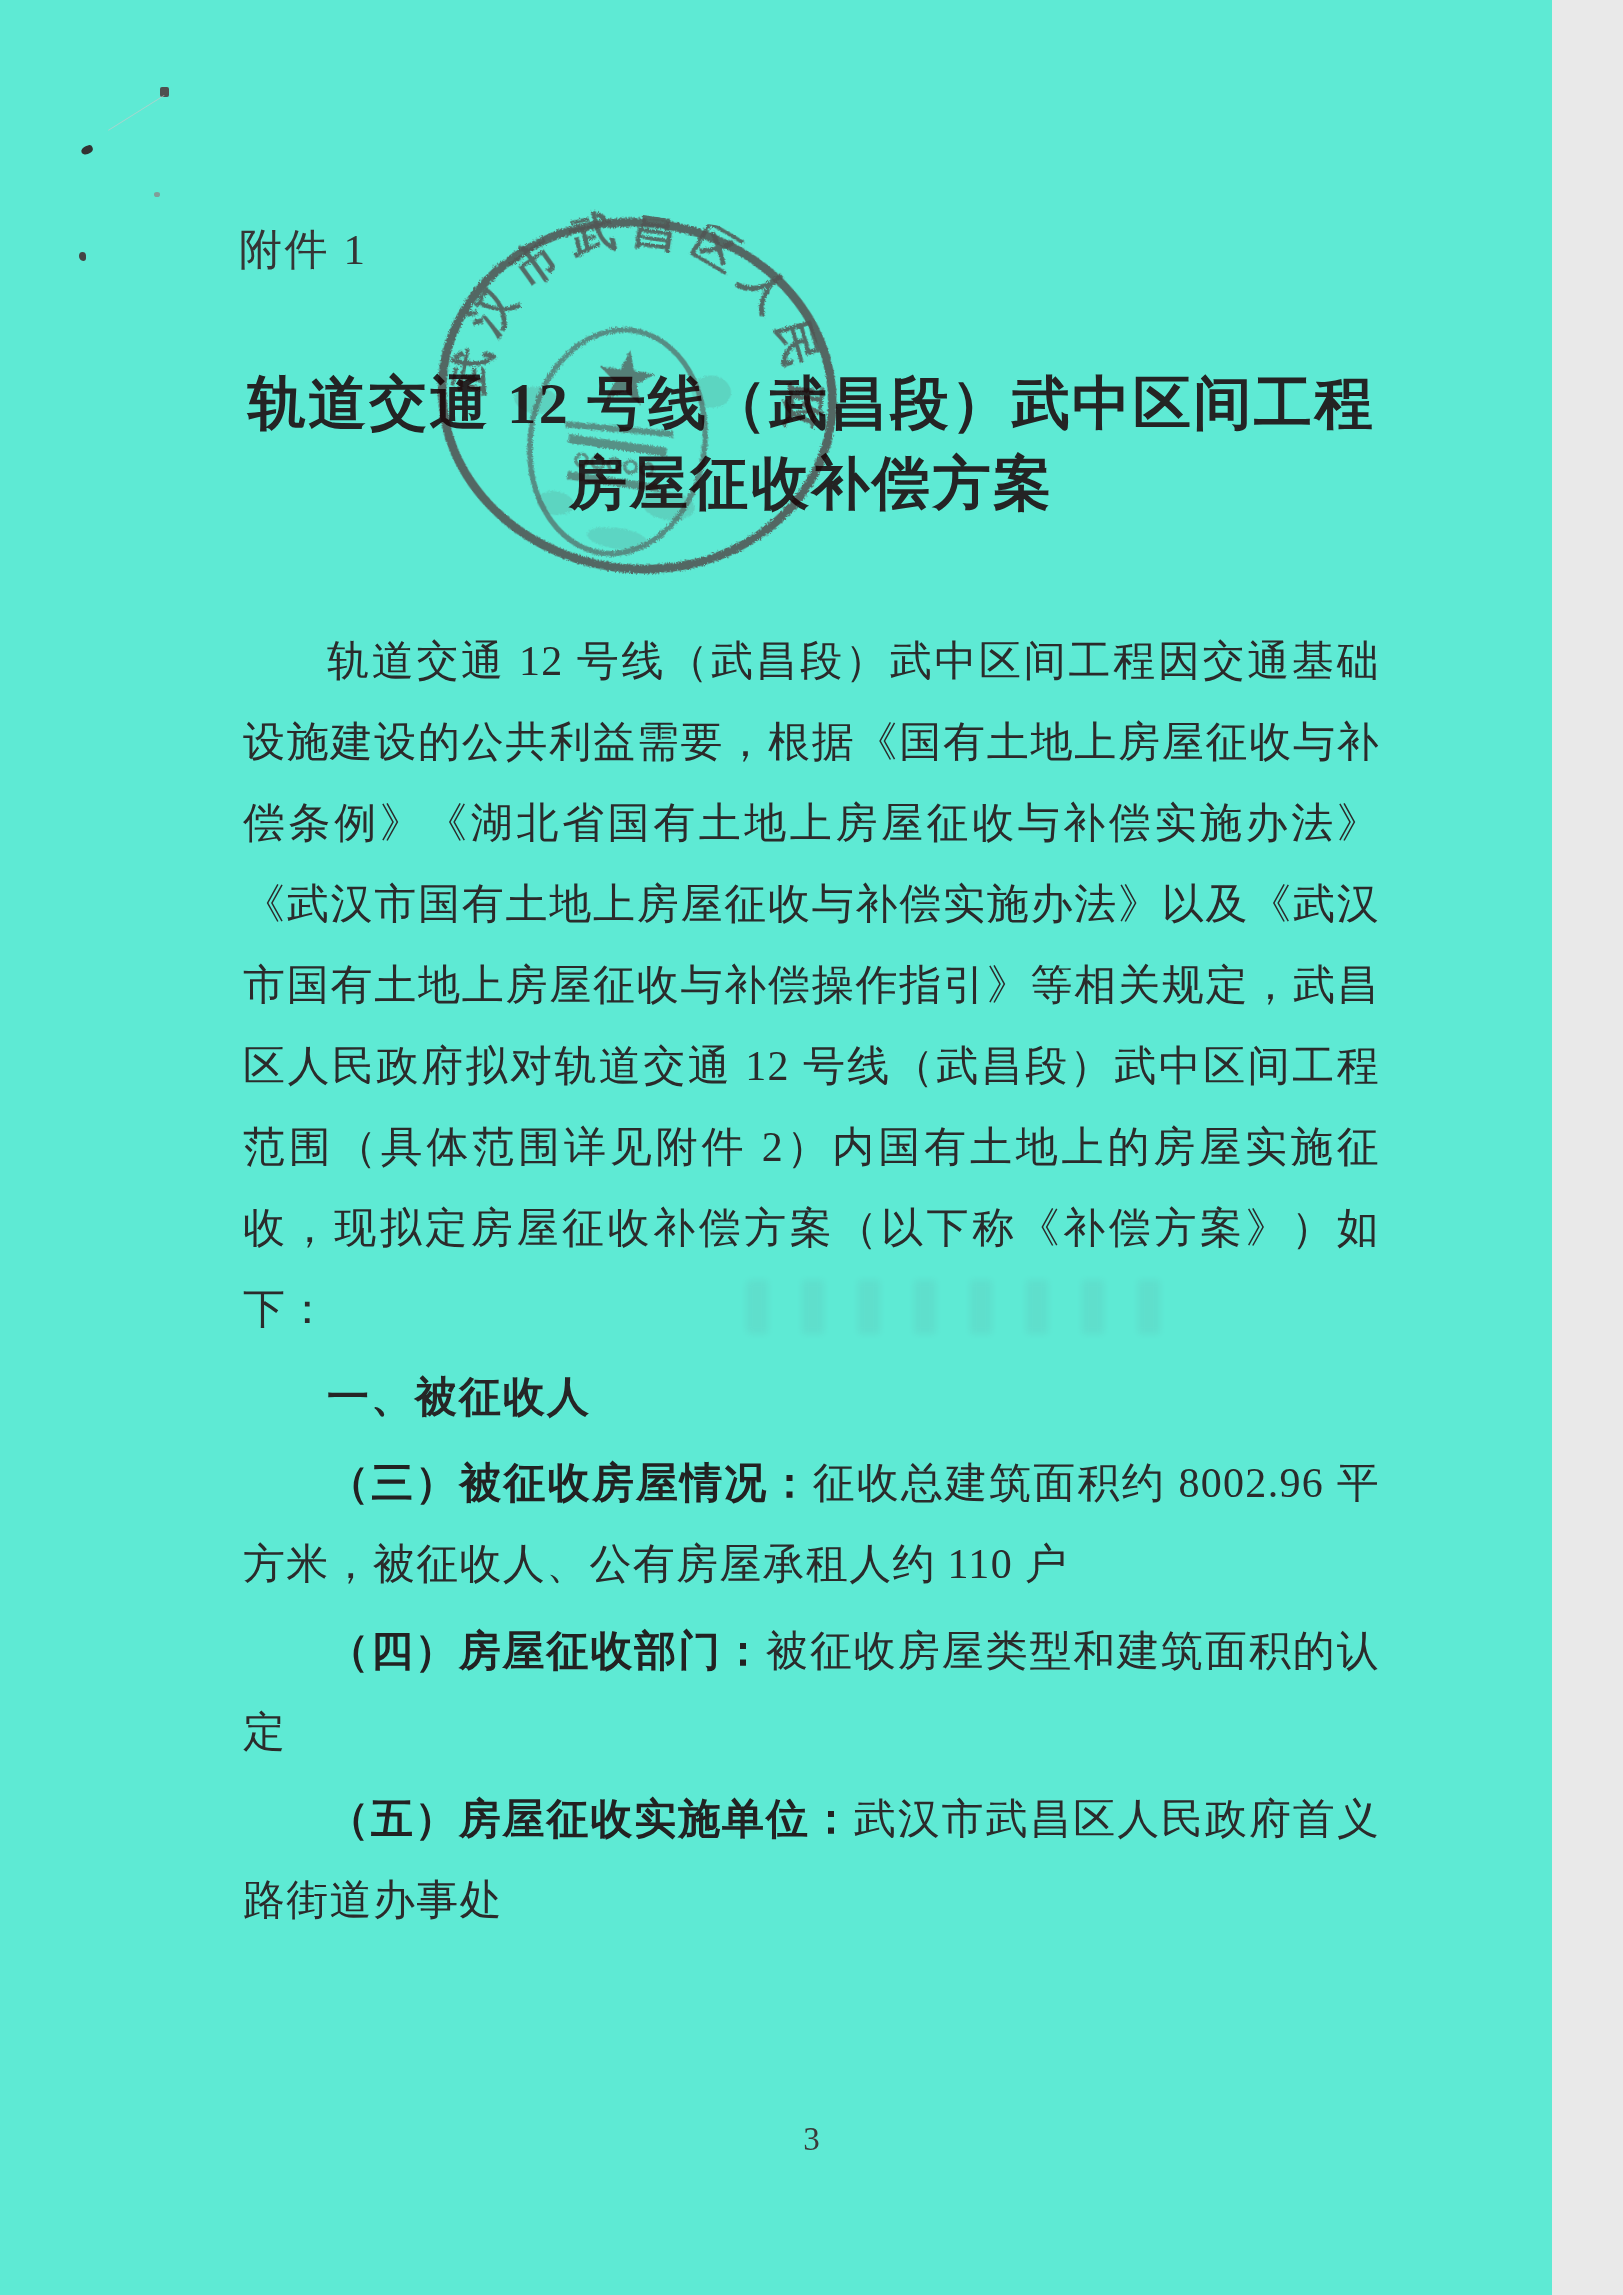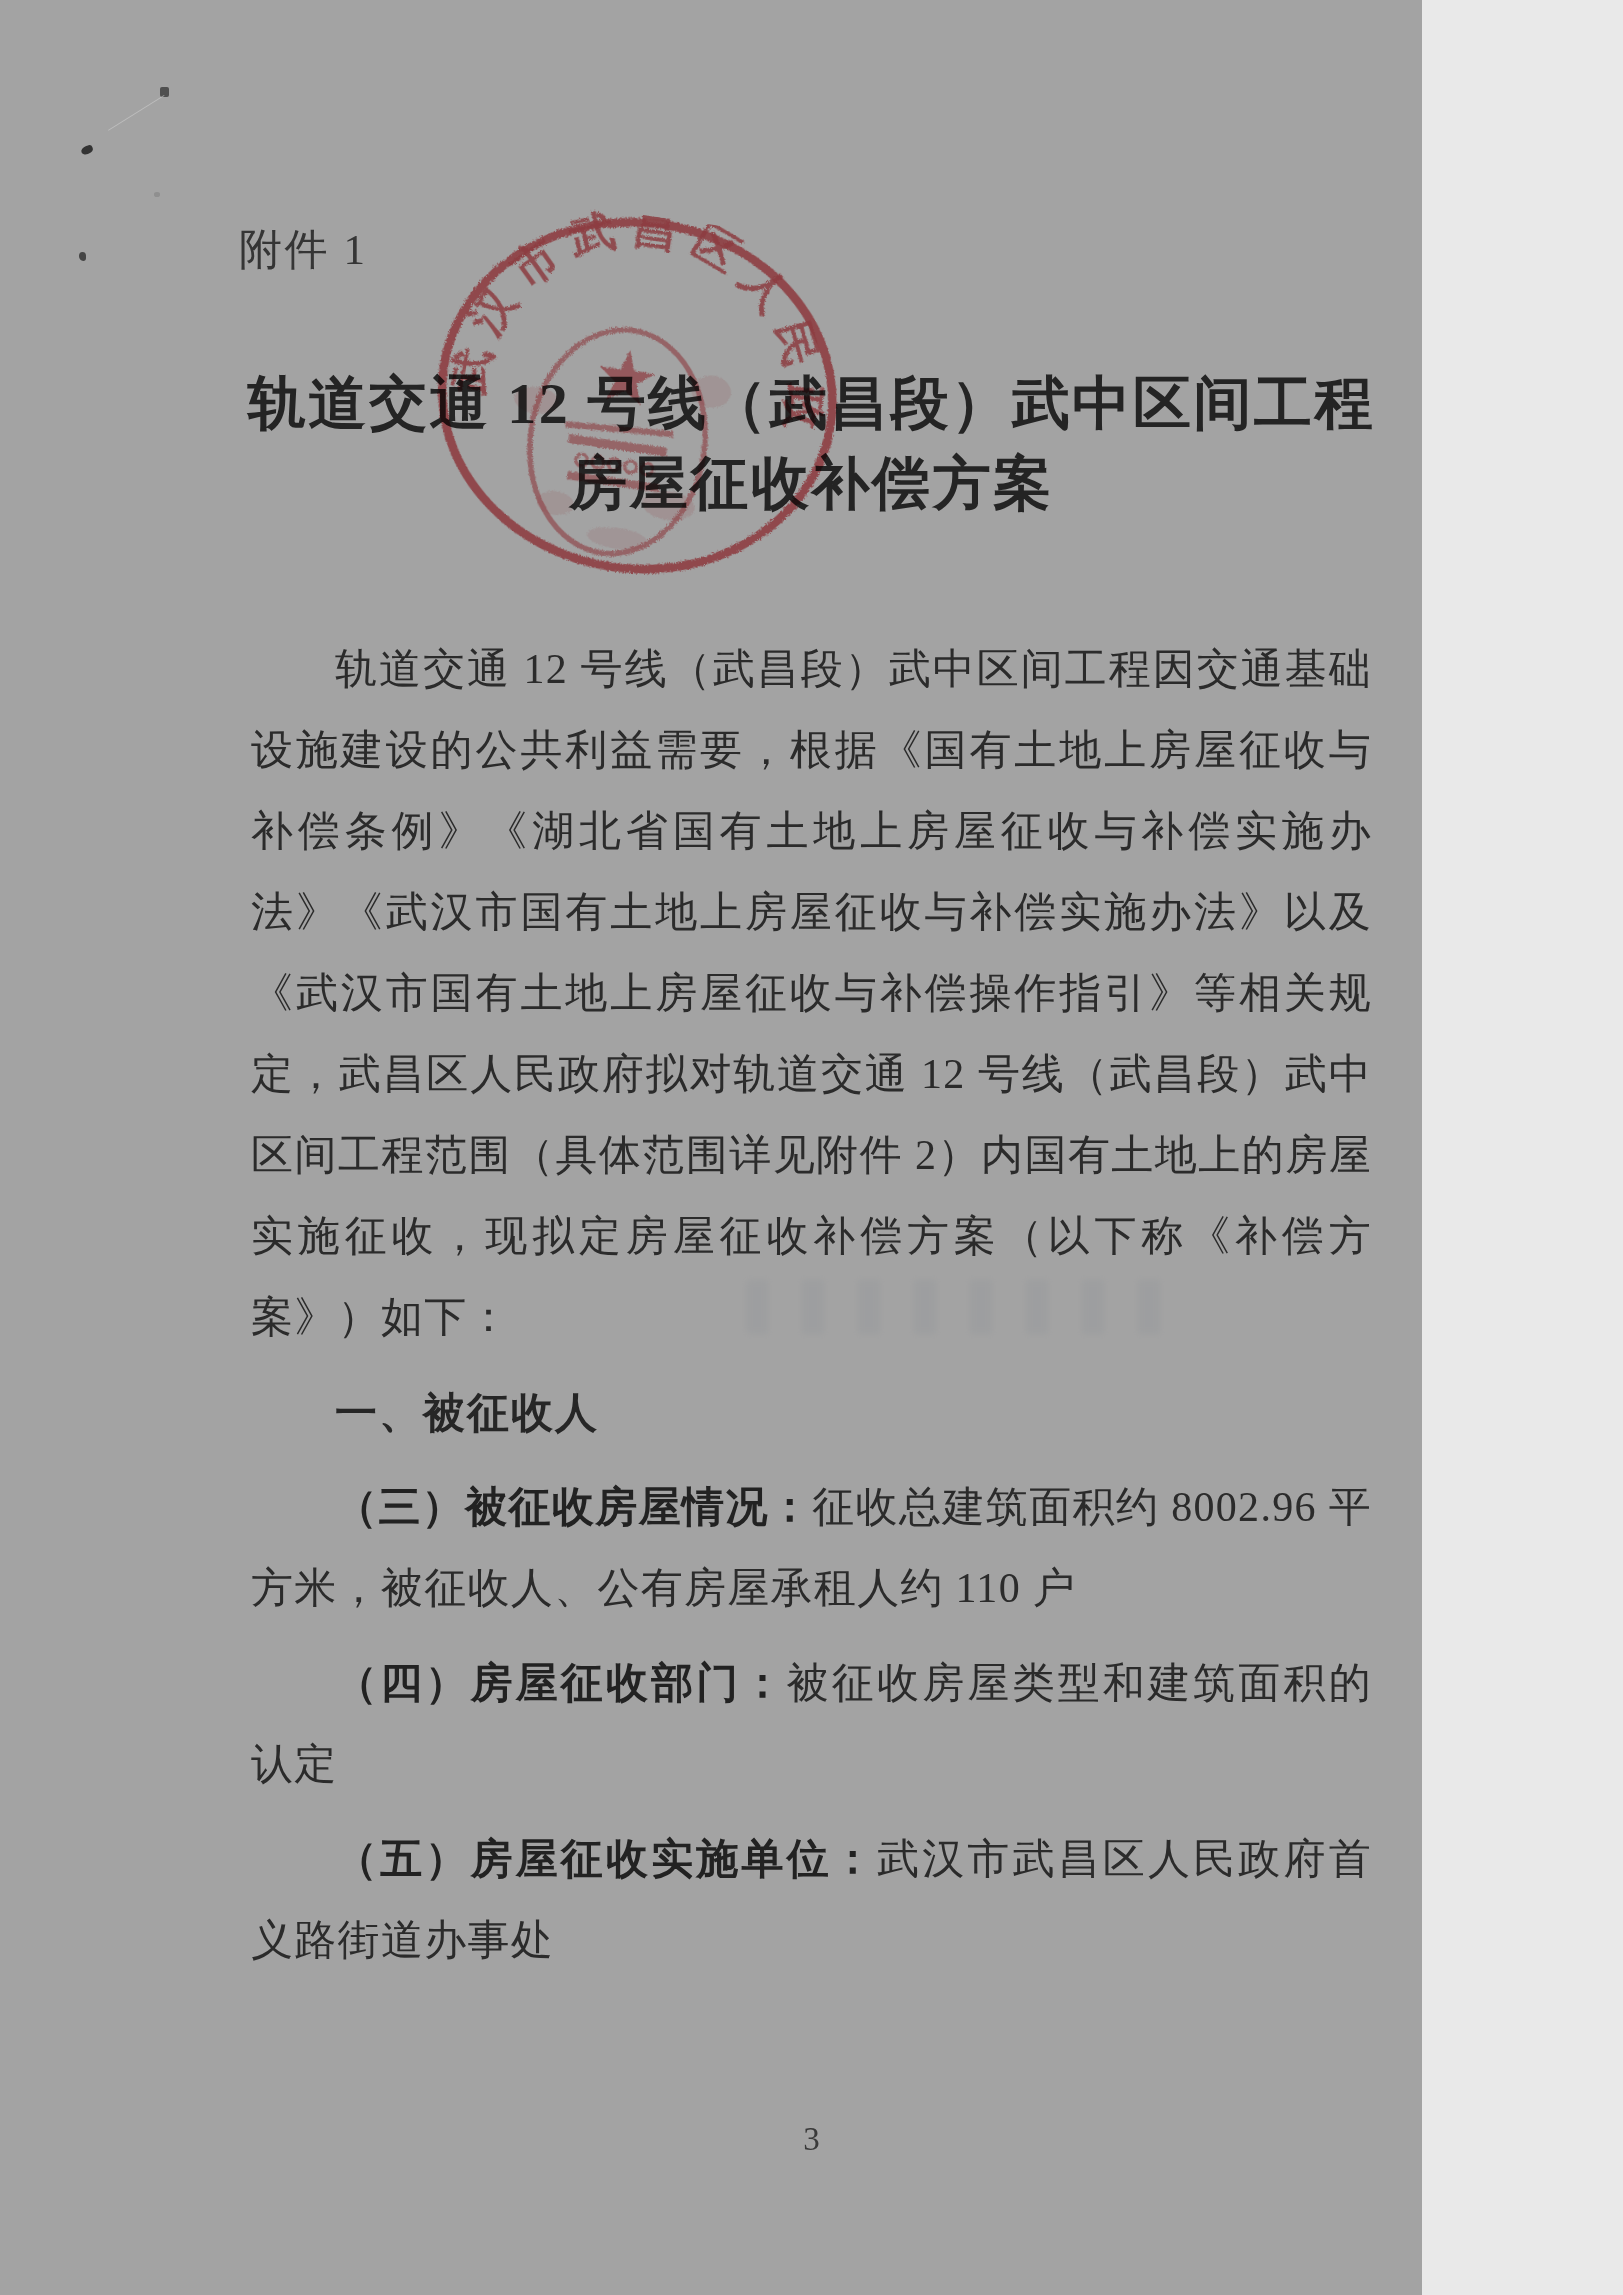--- a/index.html
+++ b/index.html
@@ -1,23 +1,22 @@
 <!DOCTYPE html>
 <html style="--seal-color: #d94f55;font-size:10.5px"><head>
 <meta charset="utf-8">
 <style>
   html,body{margin:0;padding:0;background:#e9e9e9;}
   .page{
     position:relative;
-    width:1415px;height:2295px;
-    background:#a3a3a3;
+    width:1552px;height:2295px;
+    background:#5eead4;
     overflow:hidden;
     font-family:"Liberation Serif","DejaVu Serif",serif;
     color:#2b2b2b;
-    padding-left:7px;
   }
 
   
   .attachment{
     position:absolute;left:239px;top:217px;
     font-size:43px;line-height:65px;
     letter-spacing:2.6px;color:#353535;
   }
 
   
@@ -40,21 +39,21 @@
   }
 
   
   .body{
     position:absolute;left:237px;top:615px;width:1149px;
     font-size:42px;line-height:81px;
     letter-spacing:1.3px;
     text-align:justify;
     color:#2b2b2b;
   }
-  .para{margin:14px;text-indent:2em;}
+  .para{margin:6px;text-indent:2em;}
   .section-heading{
     font-weight:700;
     font-family:"Liberation Sans","DejaVu Sans",sans-serif;
     letter-spacing:2px;
     color:#262626;
   }
   .item-label{font-weight:700;color:#222;}
 
   
   .page-number{

